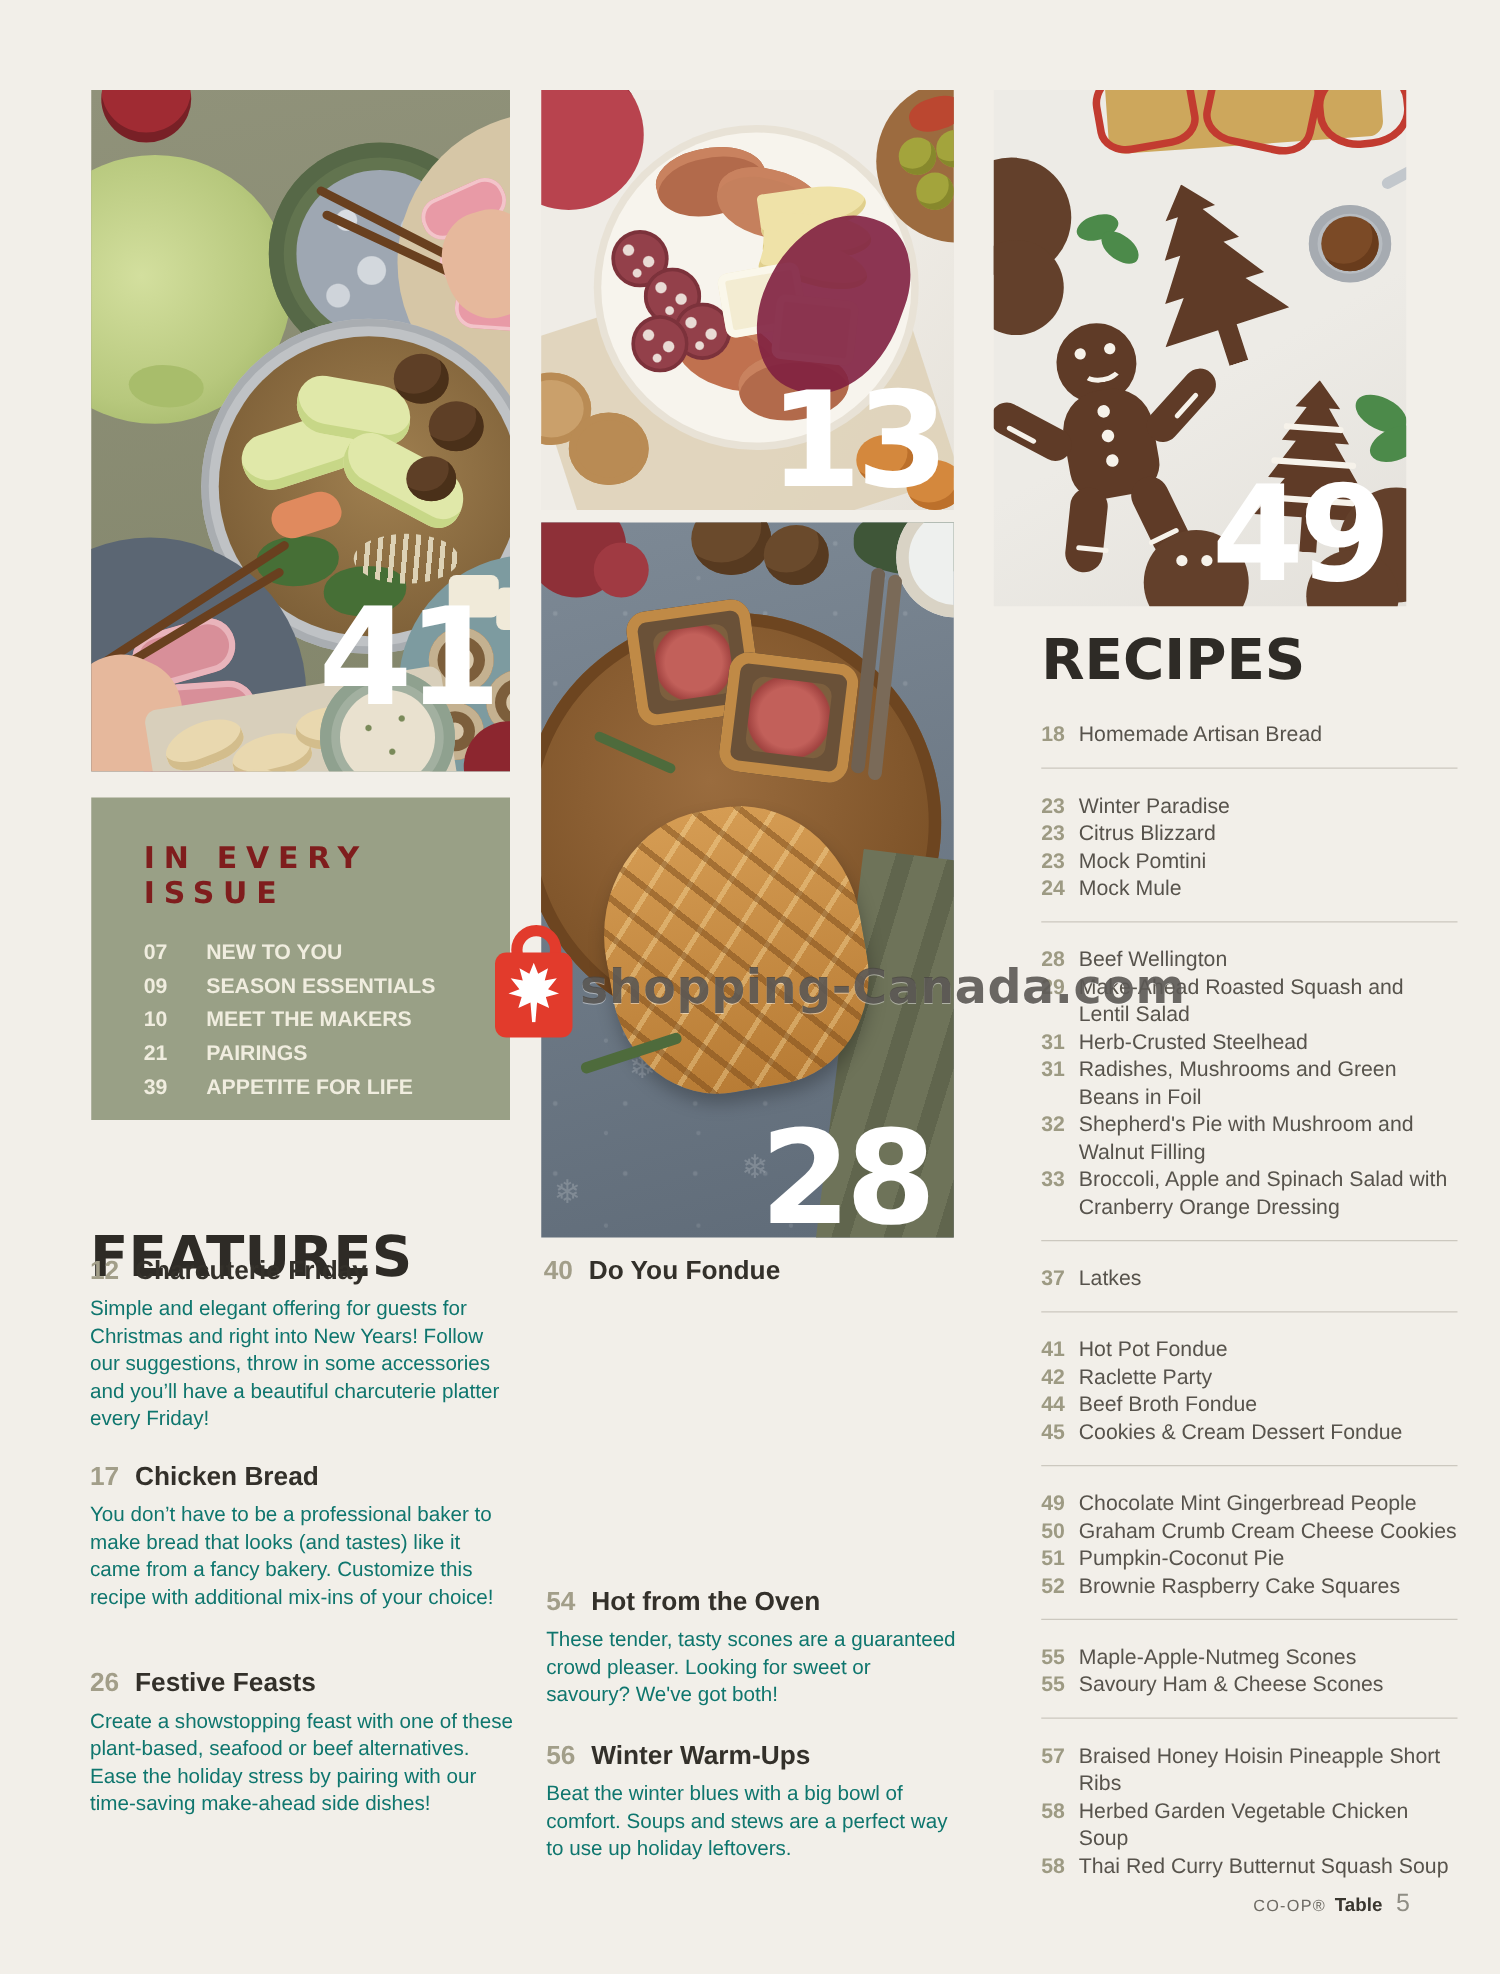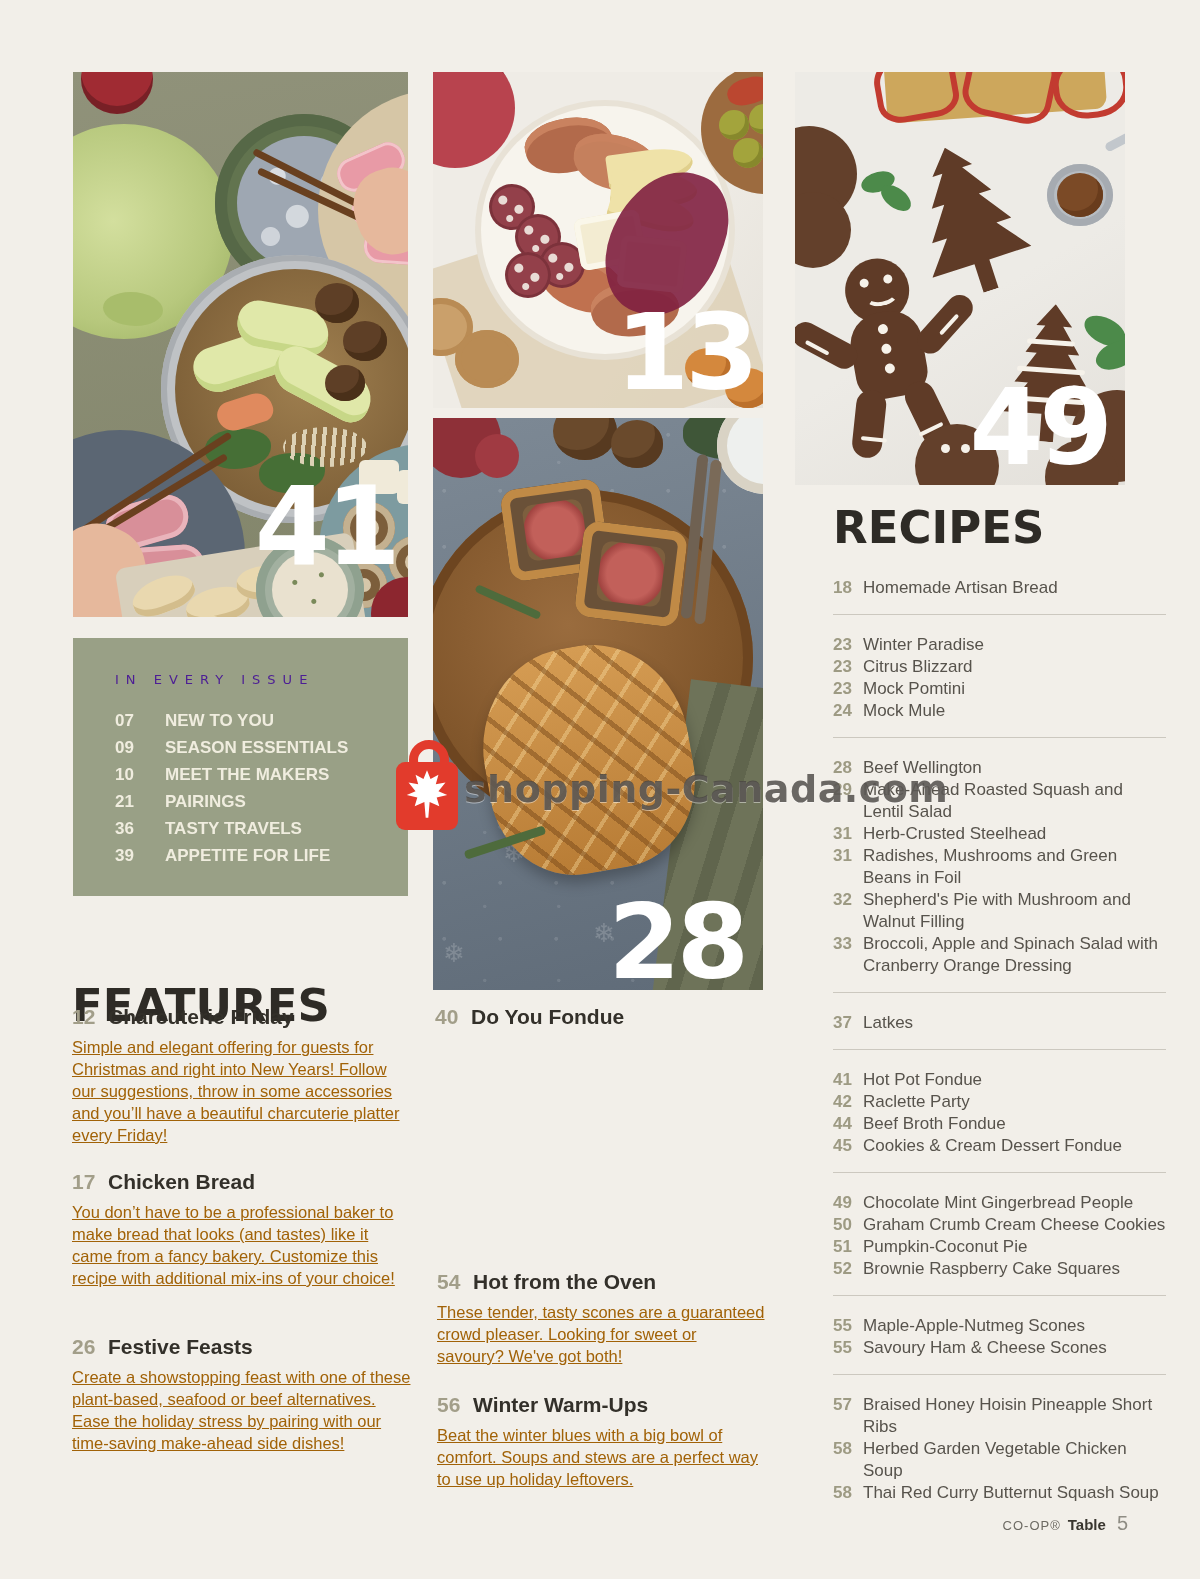--- a/index.html
+++ b/index.html
@@ -97,31 +97,31 @@
                  linear-gradient(#d59c53,#b87c35);transform:rotate(-10deg);box-shadow:0 8px 14px rgba(0,0,0,.25);}
   .wl-slice{position:absolute;border-radius:16px;background:#6a5138;box-shadow:inset 0 0 0 9px #c08a46;}
   .wl-slice-in{position:absolute;left:20px;top:18px;right:20px;bottom:18px;border-radius:10px;background:radial-gradient(circle,#c2605a 55%,#a14340 75%,#7d5f3e 78%);}
   .wl-rosemary{position:absolute;background:#4e6b3c;border-radius:4px;}
   .wl-fork{position:absolute;left:256px;top:36px;width:11px;height:165px;border-radius:6px;background:#6f6152;transform:rotate(6deg);box-shadow:14px 4px 0 #7a6a58;}
   .wl-napkin{position:absolute;left:238px;top:268px;width:130px;height:320px;background:repeating-linear-gradient(100deg,#6e7359 0 26px,#60654d 26px 40px);transform:rotate(7deg);}
   .wl-salt{position:absolute;left:284px;top:-20px;width:96px;height:96px;border-radius:50%;background:#eef0ee;box-shadow:inset 0 0 0 10px #d9d3c5;}
 
   
   #iei-box{left:73px;top:638px;width:335px;height:258px;background:#99a086;}
-  #iei-box .iei-title{margin:34px 0 0 42px;font-size:13px;font-weight:400;letter-spacing:7px;color:#4c1d95;font-family:"DejaVu Sans",sans-serif;}
+  #iei-box .iei-title{margin:34px 0 0 42px;font-size:24px;font-weight:700;letter-spacing:7px;color:#7f1d1d;font-family:"DejaVu Sans",sans-serif;}
   .iei-list{margin:20px 0 0 42px;}
   .iei-item{display:flex;font-size:17px;font-weight:700;color:#f0eddf;line-height:27px;}
   .iei-num{width:50px;flex:none;}
   
   .big-h{position:absolute;font-family:"DejaVu Sans",sans-serif;font-weight:800;font-size:45px;letter-spacing:0;color:#2e2b26;line-height:1;}
   
   .feature{position:absolute;width:340px;}
   .f-head{display:flex;align-items:baseline;font-size:21px;font-weight:700;color:#33302a;line-height:1.1;}
   .f-num{color:#a29e89;width:36px;flex:none;font-weight:700;}
-  .f-body{margin-top:8px;font-size:16.5px;line-height:22px;color:#a16207;text-decoration:underline;}
+  .f-body{margin-top:8px;font-size:16.5px;line-height:22px;color:#0f766e;}
   
   #recipes{left:833px;top:505px;width:333px;}
   #recipes .big-h2{font-family:"DejaVu Sans",sans-serif;font-weight:800;font-size:45px;color:#2e2b26;line-height:1;margin:0 0 27px 0;}
   .ritem{display:flex;font-size:17px;line-height:22px;color:#57534c;}
   .rnum{width:30px;flex:none;font-weight:700;color:#9d9a83;}
   .rdivider{border:0;border-top:1px solid #ccc8bf;margin:15px 0 19px 0;width:100%;}
   
   #watermark{position:absolute;left:396px;top:748px;z-index:20;display:flex;align-items:center;}
   .wm-bag{position:relative;width:62px;height:76px;flex:none;margin-top:6px;}
   .wm-handle{position:absolute;left:13px;top:-14px;width:22px;height:22px;border:9px solid #e23b2c;border-radius:50%;}
@@ -317,24 +317,20 @@
       </div>
     <div class="iei-item">
         <span class="iei-num">10</span>
         <span>MEET THE MAKERS</span>
       </div>
     <div class="iei-item">
         <span class="iei-num">21</span>
         <span>PAIRINGS</span>
       </div>
     <div class="iei-item">
-        <span class="iei-num">36</span>
-        <span>TASTY TRAVELS</span>
-      </div>
-    <div class="iei-item">
         <span class="iei-num">39</span>
         <span>APPETITE FOR LIFE</span>
       </div>
   </div>
 </div>
 
 <h2 class="big-h" style="left:72px;top:946px;">FEATURES</h2>
 
 <div class="feature" style="left:72px;top:1005px;">
   <div class="f-head">

